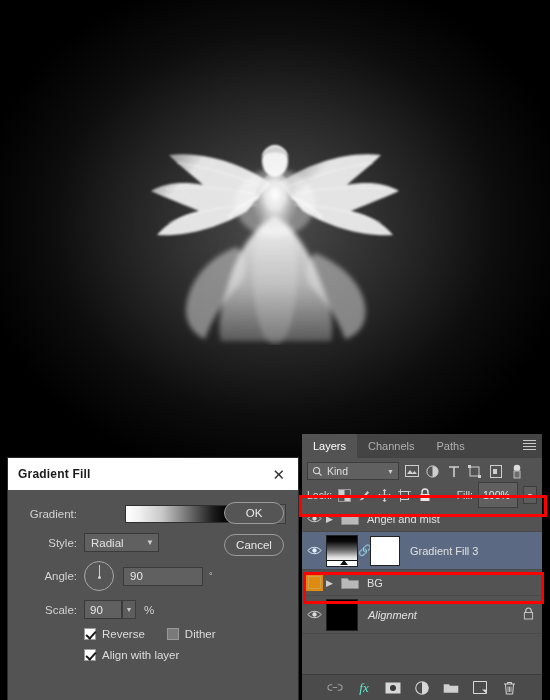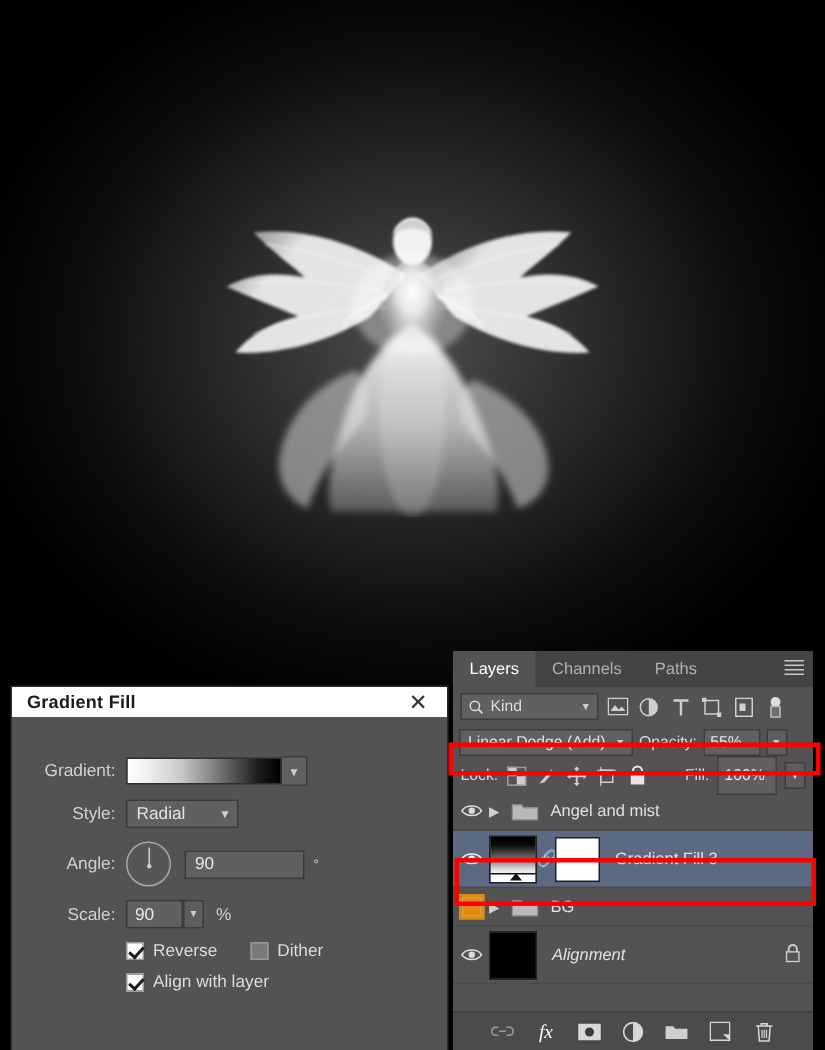--- a/index.html
+++ b/index.html
@@ -22,21 +22,21 @@
     position: absolute; left: 125px; top: 125px; width: 300px; height: 220px;
   }
 
   
   #gradient-dialog {
     position: absolute; left: 8px; top: 458px; width: 290px; height: 242px;
     background: #535353;
     box-shadow: 0 0 0 1px #2b2b2b;
   }
   #gf-titlebar {
-    height: 20px; background: #fff; display:flex; align-items:center;
+    height: 32px; background: #fff; display:flex; align-items:center;
     padding: 0 10px; justify-content: space-between;
   }
   #gf-title { font-size: 12px; color: #1a1a1a; font-weight: bold; letter-spacing:.2px;}
   #gf-close { font-size: 15px; color: #333; cursor: pointer; line-height: 1; padding: 2px 3px;}
   #gf-body { position: relative; padding: 10px 12px 0 12px; }
 
   .gf-row { display:flex; align-items:center; margin-bottom: 9px; }
   .gf-label { color:#d2d2d2; font-size: 11.5px; text-align:right; }
   .lbl-w { width: 64px; padding-right: 7px; }
 
@@ -266,22 +266,26 @@
 
   <div id="gradient-dialog">
 
     <div id="gf-titlebar">
       <span id="gf-title">Gradient Fill</span>
       <span id="gf-close">✕</span>
     </div>
 
     <div id="gf-body">
 
-
-      <div class="gf-row" style="margin-top:16px;">
+      <div id="gf-buttons">
+        <div class="btn-pill">OK</div>
+        <div class="btn-pill">Cancel</div>
+      </div>
+
+      <div class="gf-row" style="margin-top:4px;justify-content:space-between;">
         <span class="gf-label lbl-w">Gradient:</span>
         <div class="gradient-swatch"></div>
         <div class="swatch-arrow">▼</div>
       </div>
 
       <div class="gf-row">
         <span class="gf-label lbl-w">Style:</span>
         <div class="combo" style="width:75px;">
           <span class="cv">Radial</span>
           <span class="carrow">▼</span>
@@ -385,31 +389,20 @@
           </svg>
       </div>
       <div class="ficon">
         <svg width="12" height="15" viewBox="0 0 12 15">
             <circle cx="6" cy="4" r="3.3" fill="#dcdcdc"></circle>
             <rect x="3" y="7" width="6" height="7" stroke="#bdbdbd" fill="#6d6d6d"></rect>
           </svg>
       </div>
     </div>
 
-    <div id="blend-row">
-      <div id="blend-combo">
-        <span style="flex:1;">Linear Dodge (Add)</span>
-        <span style="font-size:7px;color:#ccc;padding-right:4px;">▼</span>
-      </div>
-      <span class="op-label">Opacity:</span>
-      <div id="opacity-field">
-        <span>55%</span>
-      </div>
-      <div class="mini-arrow">▼</div>
-    </div>
 
     <div id="lock-row">
       <span class="lk">Lock:</span>
       <div class="lock-icon">
         <svg width="13" height="13" viewBox="0 0 12 12">
             <rect x="0" y="0" width="6" height="6" fill="#cfcfcf"></rect>
             <rect x="6" y="6" width="6" height="6" fill="#cfcfcf"></rect>
             <rect x="0.5" y="0.5" width="11" height="11" stroke="#9a9a9a" fill="none"></rect>
           </svg>
       </div>
@@ -507,21 +500,21 @@
         </span>
       </div>
     </div>
 
     <div id="lp-bottom">
       <span class="bi">
         <svg width="16" height="9" viewBox="0 0 18 9">
             <path d="M6 1.5 H4 a3 3 0 0 0 0 6 H6 M12 1.5 H14 a3 3 0 0 1 0 6 H12 M6.5 4.5 H11.5" stroke="#9a9a9a" stroke-width="1.2" fill="none"></path>
           </svg>
       </span>
-      <span class="bi" style="font-style:italic;font-family:'Liberation Serif',serif;font-size:13px;color:#ffffff;">fx</span>
+      <span class="bi" style="font-style:italic;font-family:'Liberation Serif',serif;font-size:13px;color:#5eead4;">fx</span>
       <span class="bi">
         <svg width="16" height="12" viewBox="0 0 16 12">
             <rect x="0.5" y="0.5" width="15" height="11" fill="#d8d8d8"></rect>
             <circle cx="8" cy="6" r="3" fill="#3a3a3a"></circle>
           </svg>
       </span>
       <span class="bi">
         <svg width="14" height="14" viewBox="0 0 13 13">
             <circle cx="6.5" cy="6.5" r="5.8" stroke="#d8d8d8" fill="none"></circle>
             <path d="M6.5 0.7 A5.8 5.8 0 0 1 6.5 12.3 Z" fill="#d8d8d8"></path>

